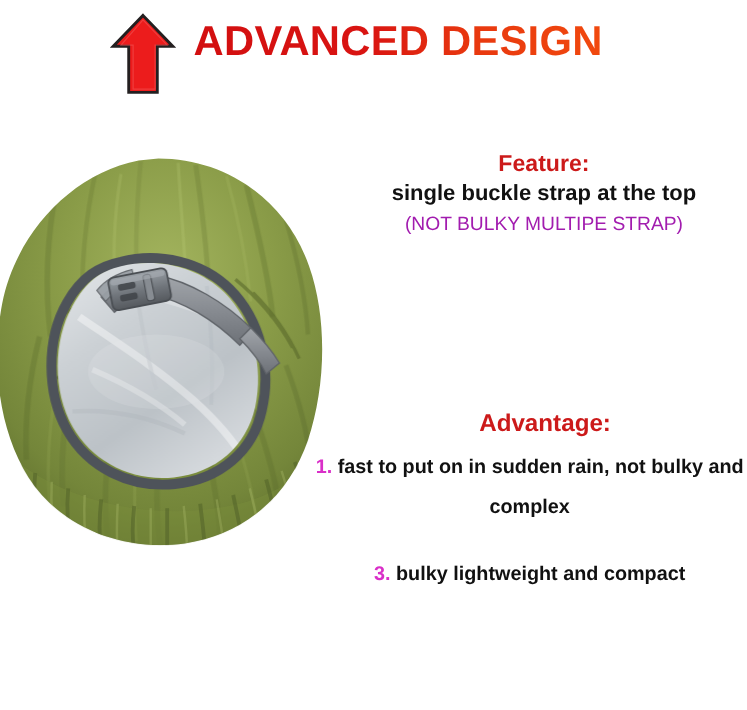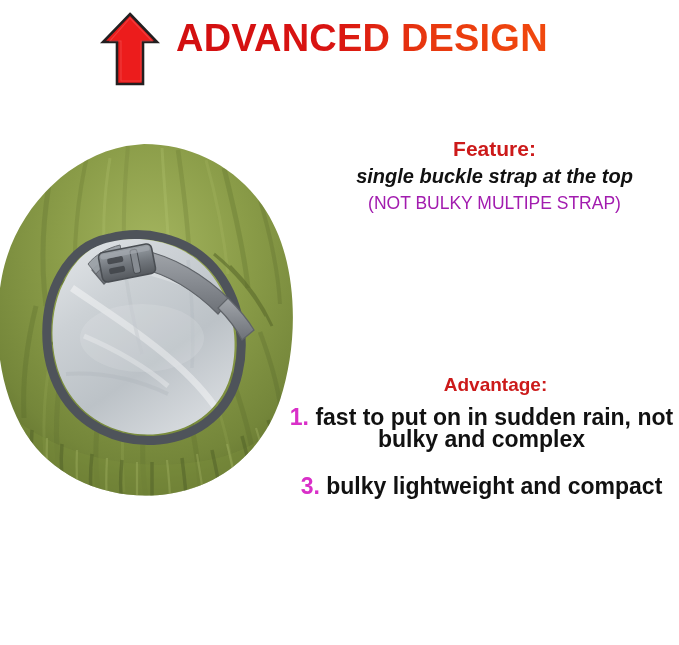--- a/index.html
+++ b/index.html
@@ -82,39 +82,38 @@
   .feature-block { position: absolute; left: 0; top: 0; width: 397px; }
   .feature-block .block-heading { margin-left: 28px; }
 
   .feature-line1 {
     margin-left: 28px;
     font-size: 20px;
     font-weight: bold;
     line-height: 28px;
     color: #111111;
     white-space: nowrap;
-    font-style: italic;
   }
 
   .feature-line2 {
     margin-left: 28px;
     font-size: 17.5px;
     font-weight: normal;
     line-height: 27px;
     color: #a21caf;
     white-space: nowrap;
   }
 
   .advantage-block { position: absolute; left: 0; top: 236px; width: 397px; }
-  .advantage-block .block-heading { margin-left: 30px; font-size: 19px; }
+  .advantage-block .block-heading { margin-left: 30px; font-size: 22px; }
 
   .adv-item {
-    font-size: 23px;
+    font-size: 18px;
     font-weight: bold;
-    line-height: 22px;
+    line-height: 36px;
     color: #111111;
     margin-left: 2px;
   }
 
   .adv-item.i1 { margin-top: 8px; }
   .adv-item.i2 { margin-top: 19px; }
   .adv-item.i3 { margin-top: 25px; }
 
   .num { color: #d92fc8; font-weight: bold; }
 </style>

